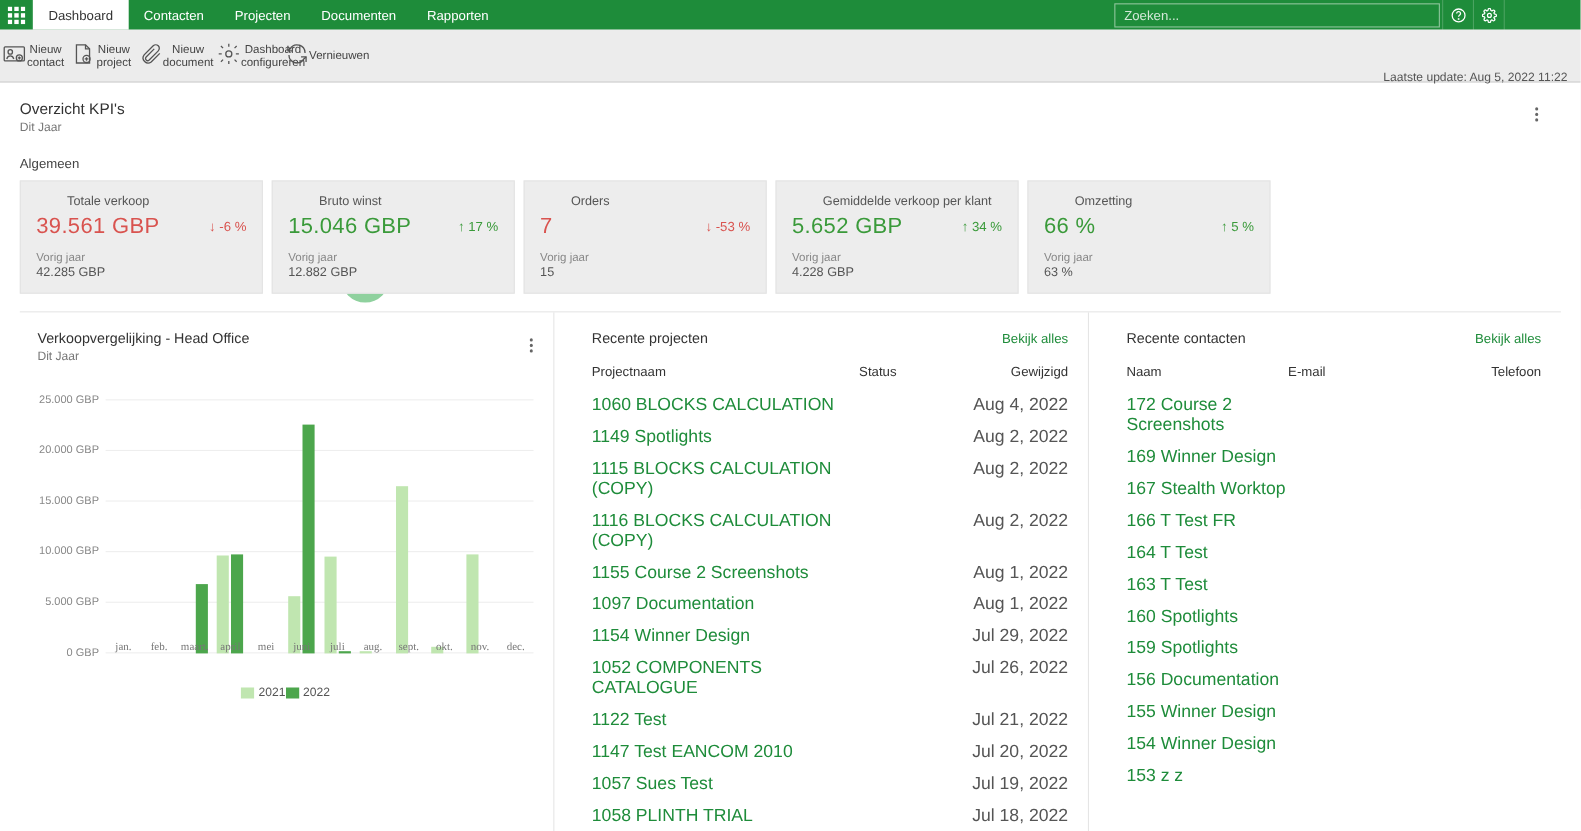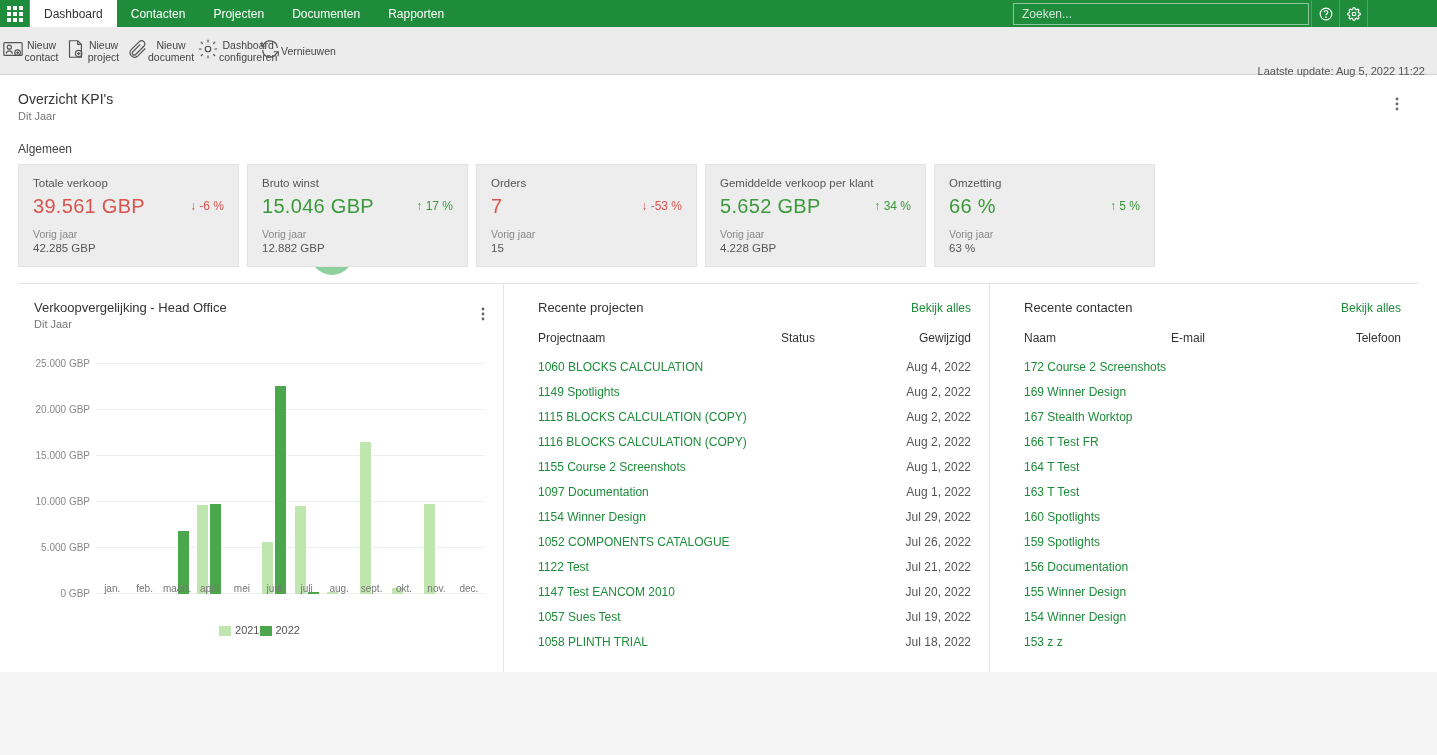--- a/index.html
+++ b/index.html
@@ -33,21 +33,21 @@
   .subhead { font-size: 12px; color: #444; margin-top: 20px; margin-bottom: 8px; }
 
   .cursor-anim { position: absolute; left: 292px; top: 140px; width: 44px; height: 44px; border-radius: 50%; background: #8fd19e; display:flex; align-items:center; justify-content:center; }
   .cursor-anim svg { width:16px; height:16px; }
 
   .kpimenu { position: absolute; right: 20px; top: 6px; cursor:pointer; color:#666; }
 
   
   .kpis { display: flex; gap: 8px; }
   .kpi { flex: 0 0 221px; background: #ededed; border: 1px solid #e3e3e3; padding: 12px 14px; position: relative; }
-  .kpi .kpi-label { font-size: 11.5px; color: #555; }
+  .kpi .kpi-label { font-size: 11.5px; color: #555; margin-left: 28px; }
   .kpi .kpi-value { font-size: 20px; margin-top: 6px; font-weight: 400; letter-spacing: 0.3px; }
   .kpi .kpi-value.neg { color: #d9534f; }
   .kpi .kpi-value.pos { color: #3a9a3a; }
   .kpi .kpi-delta { position: absolute; right: 14px; top: 34px; font-size: 12px; }
   .kpi .kpi-delta.neg { color: #d9534f; }
   .kpi .kpi-delta.pos { color: #3a9a3a; }
   .kpi .kpi-prevlbl { font-size: 10.5px; color: #888; margin-top: 10px; }
   .kpi .kpi-prevval { font-size: 11.5px; color: #555; margin-top: 2px; }
 
   
@@ -64,29 +64,29 @@
   .chart-area { margin-top: 14px; }
   .chart-svg-wrap { position:relative; height: 270px; margin-left: 62px; }
   .ygrid { position:absolute; left:0; right:0; border-top:1px solid #eee; font-size:10px; color:#888; }
   .ygrid span { position:absolute; left:-62px; top:-6px; width:56px; text-align:right; }
   .bars-row { position:absolute; left:0; bottom:20px; display:flex; height: calc(100% - 20px); width: 100%; align-items:flex-end; }
   .month-group { flex:1; display:flex; flex-direction:column; align-items:center; height:100%; justify-content:flex-end; }
   .bar-pair { display:flex; align-items:flex-end; gap:2px; height:100%; }
   .bar { width: 11px; }
   .bar.y2021 { background: #c0e6b0; }
   .bar.y2022 { background: #4ca64c; }
-  .month-lbl { font-size:10px; color:#777; margin-top:4px; position:absolute; bottom:0; }
+  .month-lbl { font-size:10px; color:#777; margin-top:4px; position:absolute; bottom:0;font-family:Liberation Serif, serif; }
   .legend { display:flex; justify-content:center; margin-top:10px; font-size:11px; color:#555; }
   .legend .sw { width:12px; height:10px; display:inline-block; margin-right:4px; vertical-align:middle; }
   .legend .sw.y2021 { background:#c0e6b0; }
   .legend .sw.y2022 { background:#4ca64c; }
 
   
   .tbl-head { display:flex; font-size:12px; color:#333; border-bottom: 1px solid transparent; padding: 6px 0 8px 0; font-weight:500; }
-  .tbl-row { display:flex; font-size:12px; padding: 5.5px 0; }
+  .tbl-row { display:flex; font-size:16px; padding: 5.5px 0; }
   .tbl-row .link { color: #1e8c3a; cursor:pointer; }
   .projects .col-name { flex: 1; }
   .projects .col-status { width: 100px; }
   .projects .col-date { width: 90px; text-align:right; color:#555; }
   .projects .tbl-head .col-date { color:#333; }
   .contacts .col-name { flex: 1; }
   .contacts .col-email { width: 140px; }
   .contacts .col-phone { width: 90px; text-align:right; }
 
   .kpi-container { position:relative; }

